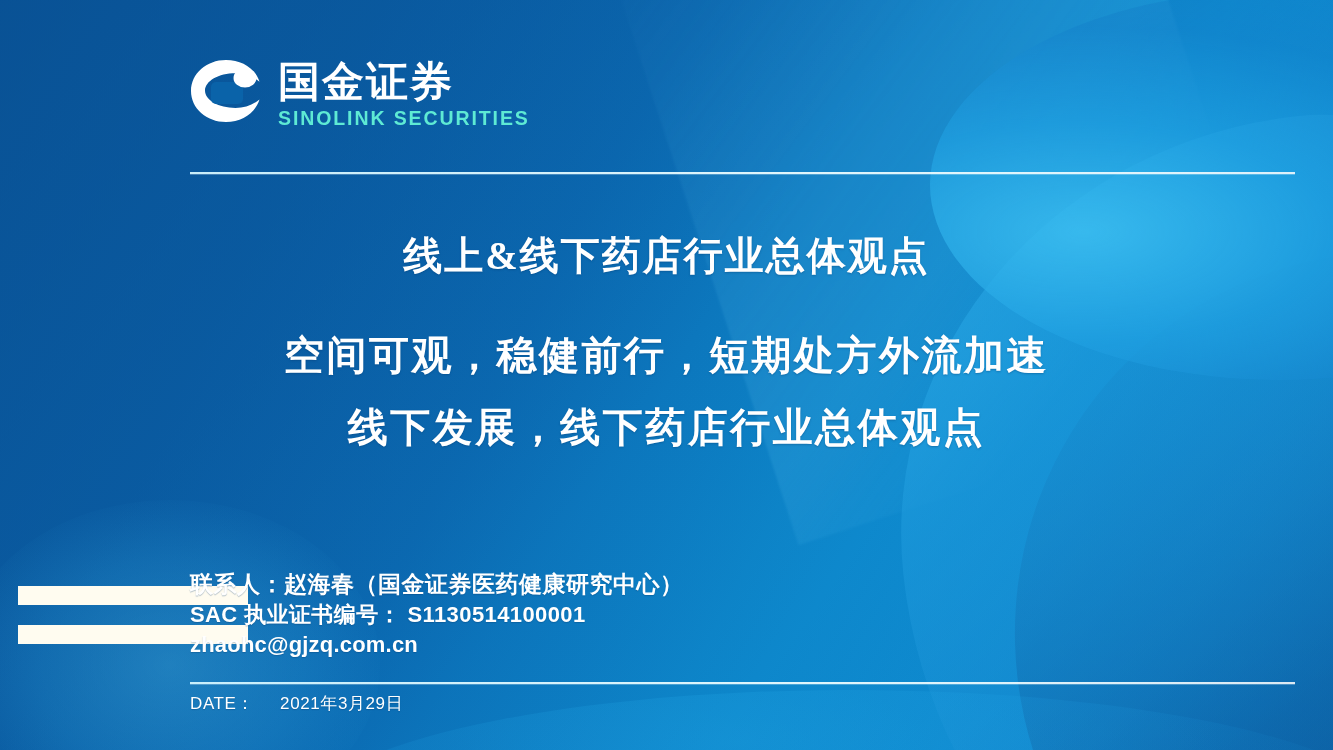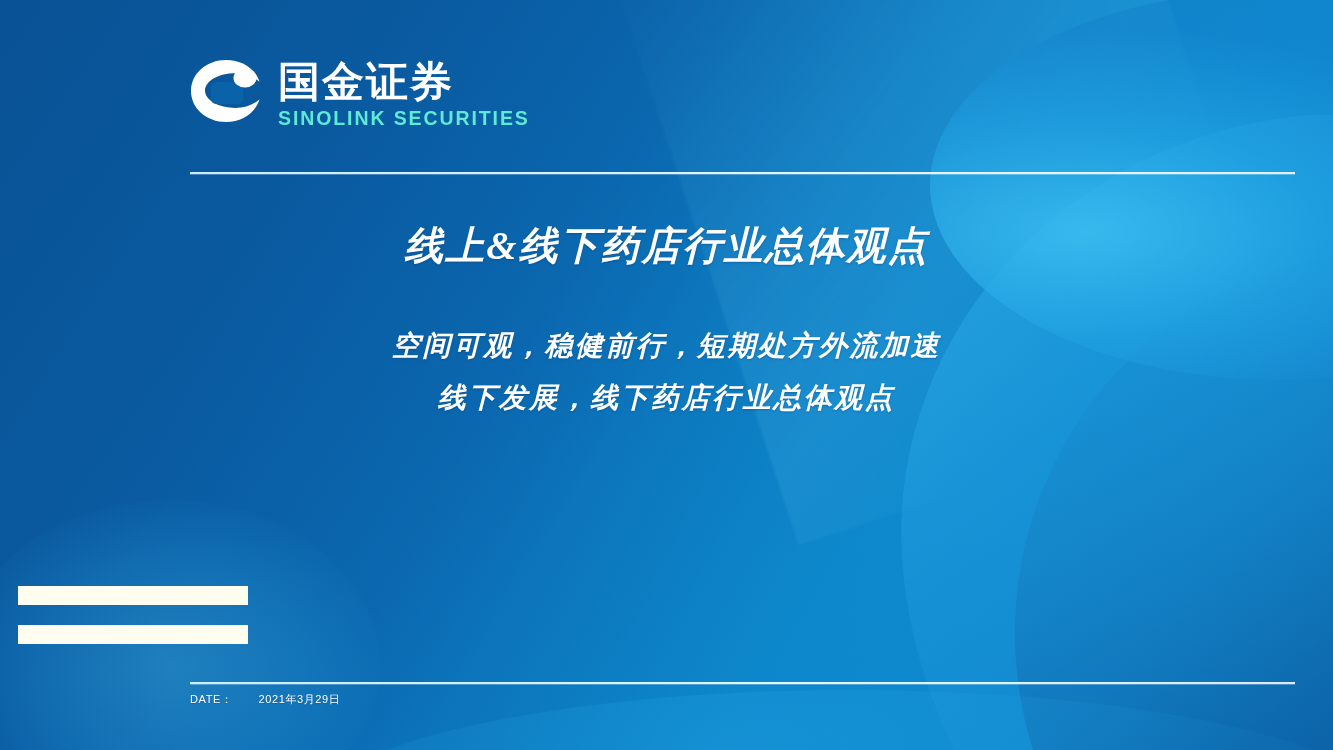--- a/index.html
+++ b/index.html
@@ -179,46 +179,46 @@
         rgba(255,255,255,0.85) 100%);
     box-shadow: 0 1px 0 rgba(255,255,255,0.25);
   }
   .rule-top  { left: 190px; top: 172px; width: 1105px; }
   .rule-date { left: 190px; top: 682px; width: 1105px; }
 
   
   .title-area {
     position: absolute;
     left: 0;
-    top: 218px;
+    top: 228px;
     width: 1333px;
     text-align: center;
     pointer-events: none;
-    font-style: italic;
   }
   .main-title {
     font-family: "Liberation Serif", "DejaVu Serif", serif;
     font-size: 39px;
     font-weight: 700;
     color: #ffffff;
     letter-spacing: 2px;
     line-height: 56px;
     text-shadow: 0 1px 2px rgba(6,55,105,0.35);
   }
   .subtitle {
     margin-top: 46px;
   }
   .subtitle-line {
     font-family: "Liberation Serif", "DejaVu Serif", serif;
-    font-size: 28px;
+    font-size: 40px;
     font-weight: 700;
     color: #ffffff;
     letter-spacing: 2.5px;
     line-height: 52px;
     text-shadow: 0 1px 2px rgba(6,55,105,0.35);
+    margin-top: 20px;
   }
 
   
   .hl-bar {
     position: absolute;
     background: #fffcf0;
     left: 18px;
   }
   .hl-bar-1 { top: 586px; width: 230px; height: 19px; }
   .hl-bar-2 { top: 625px; width: 230px; height: 19px; }
@@ -259,21 +259,21 @@
   
   .date-row {
     position: absolute;
     left: 190px;
     top: 692px;
     display: flex;
     align-items: baseline;
     gap: 26px;
     color: #ffffff;
     font-family: "Liberation Sans", sans-serif;
-    font-size: 11px;
+    font-size: 17px;
     letter-spacing: 0.6px;
     text-shadow: 0 1px 1px rgba(6,55,105,0.30);
   }
 </style>
 </head>
 <body>
 
 <div id="slide">
 
   <div class="bg-base"></div>
@@ -314,19 +314,24 @@
     <div class="main-title">线上&amp;线下药店行业总体观点</div>
     <div class="subtitle">
       <div class="subtitle-line">空间可观，稳健前行，短期处方外流加速</div>
       <div class="subtitle-line">线下发展，线下药店行业总体观点</div>
     </div>
   </div>
 
   <div class="hl-bar hl-bar-1"></div>
   <div class="hl-bar hl-bar-2"></div>
 
+  <div class="contact">
+    <div class="contact-line contact-name">联系人：赵海春（国金证券医药健康研究中心）</div>
+    <div class="contact-line contact-sac">SAC 执业证书编号： S1130514100001</div>
+    <div class="contact-line contact-email">zhaohc@gjzq.com.cn</div>
+  </div>
 
   <div class="date-row">
     <span>DATE：</span>
     <span>2021年3月29日</span>
   </div>
 
 </div>
 
 </body></html>

